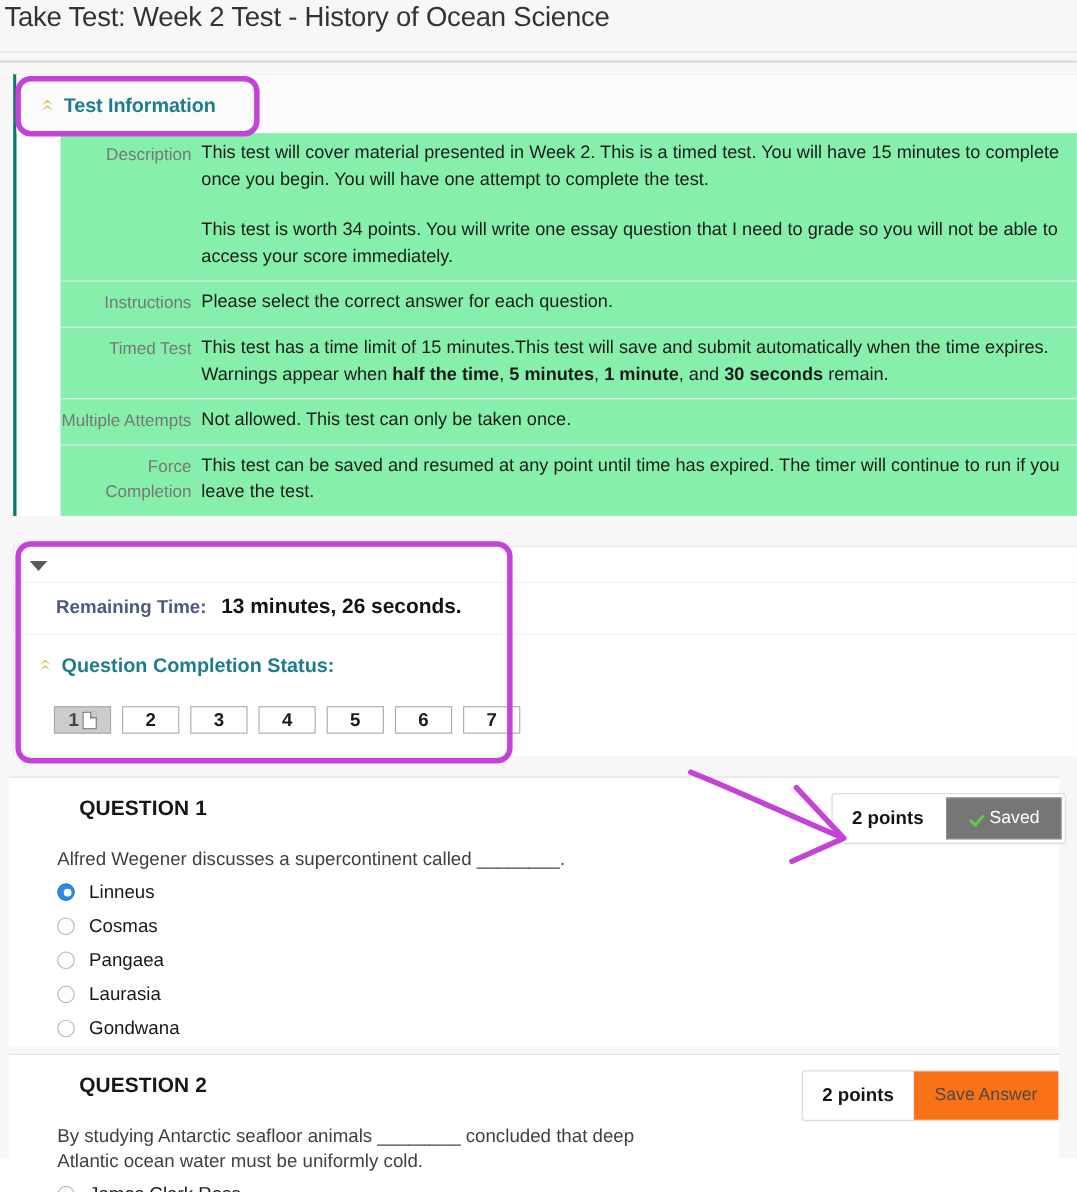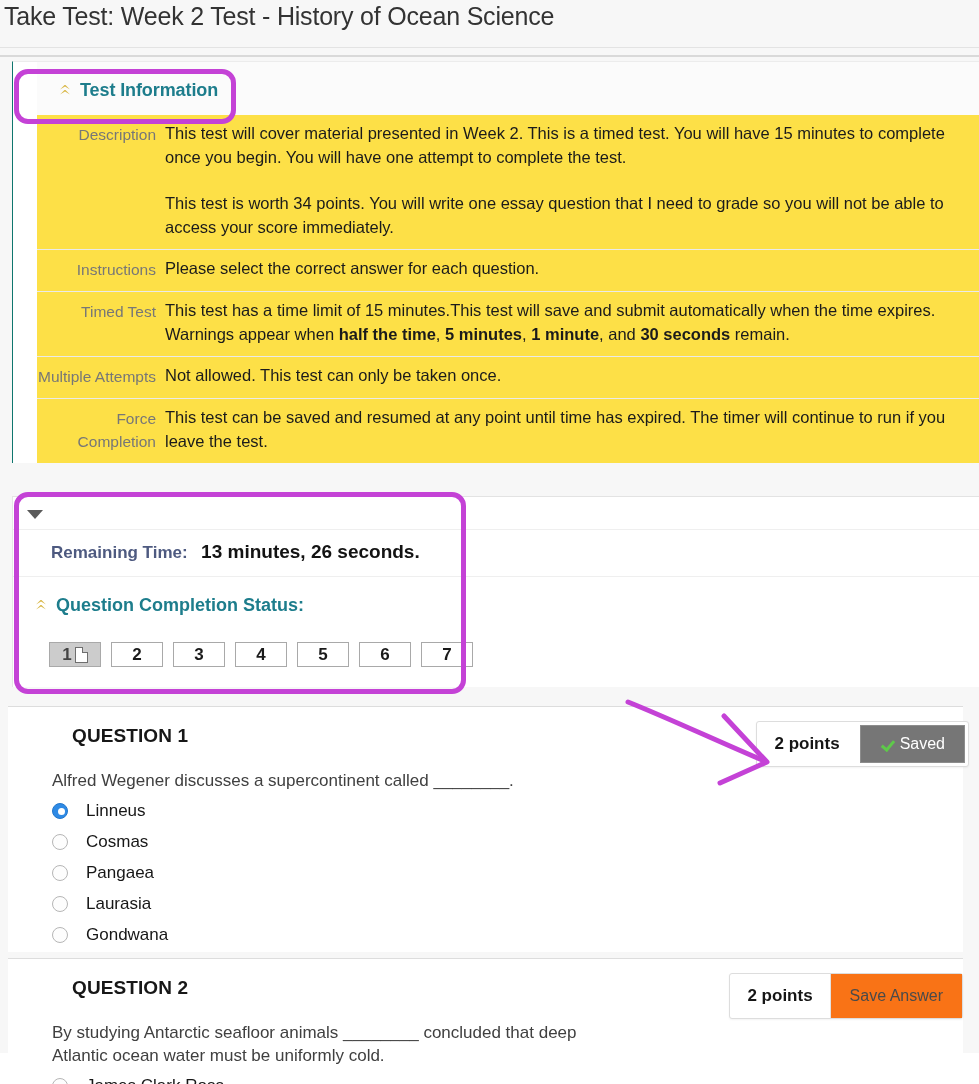--- a/index.html
+++ b/index.html
@@ -33,26 +33,25 @@
   }
   .title-rule2 {
     position: absolute;
     left: 0; top: 55px; width: 979px; height: 2px;
     background: #d9d9d9;
   }
 
   
   .ti-panel {
     position: absolute;
-    left: 12px; top: 61px;
+    left: 12px; top: 67px;
     width: 967px;
     background: #ffffff;
-    border-left: 1px solid #0f766e;
+    border-left: 3px solid #0f766e;
     border-top: 1px solid #ececec;
-    padding-left: 24px;
   }
   .ti-header {
     padding: 18px 0 14px 22px;
     background: #fbfbfb;
     display: flex;
     align-items: center;
     gap: 9px;
   }
   .chev-up-icon {
     width: 12px; height: 14px;
@@ -75,21 +74,21 @@
   .chev-up-icon::after  { top: 6px; }
 
   .ti-header-label {
     color: #1d7d8c;
     font-size: 18px;
     font-weight: bold;
     letter-spacing: -0.1px;
   }
 
   
-  .ti-rows { background: #fde047; }
+  .ti-rows { background: #86efac; margin-left: 40px; }
   .ti-row {
     display: flex;
     border-top: 1px solid #eaeaea;
     padding: 6px 0 10px 0;
   }
   .ti-row:first-child { border-top: 0; }
   .ti-row-label {
     width: 128px;
     flex: none;
     text-align: right;
@@ -232,21 +231,21 @@
     line-height: 23px;
     padding: 22px 0 0 44px;
     max-width: 640px;
   }
   .q-options {
     padding: 3px 0 0 44px;
   }
   .q-option {
     display: flex;
     align-items: center;
-    gap: 18px;
+    gap: 13px;
     height: 31px;
   }
   .radio {
     width: 16px; height: 16px;
     border-radius: 50%;
     border: 1px solid #b6b6b6;
     background: #fdfdfd;
     flex: none;
     position: relative;
   }

